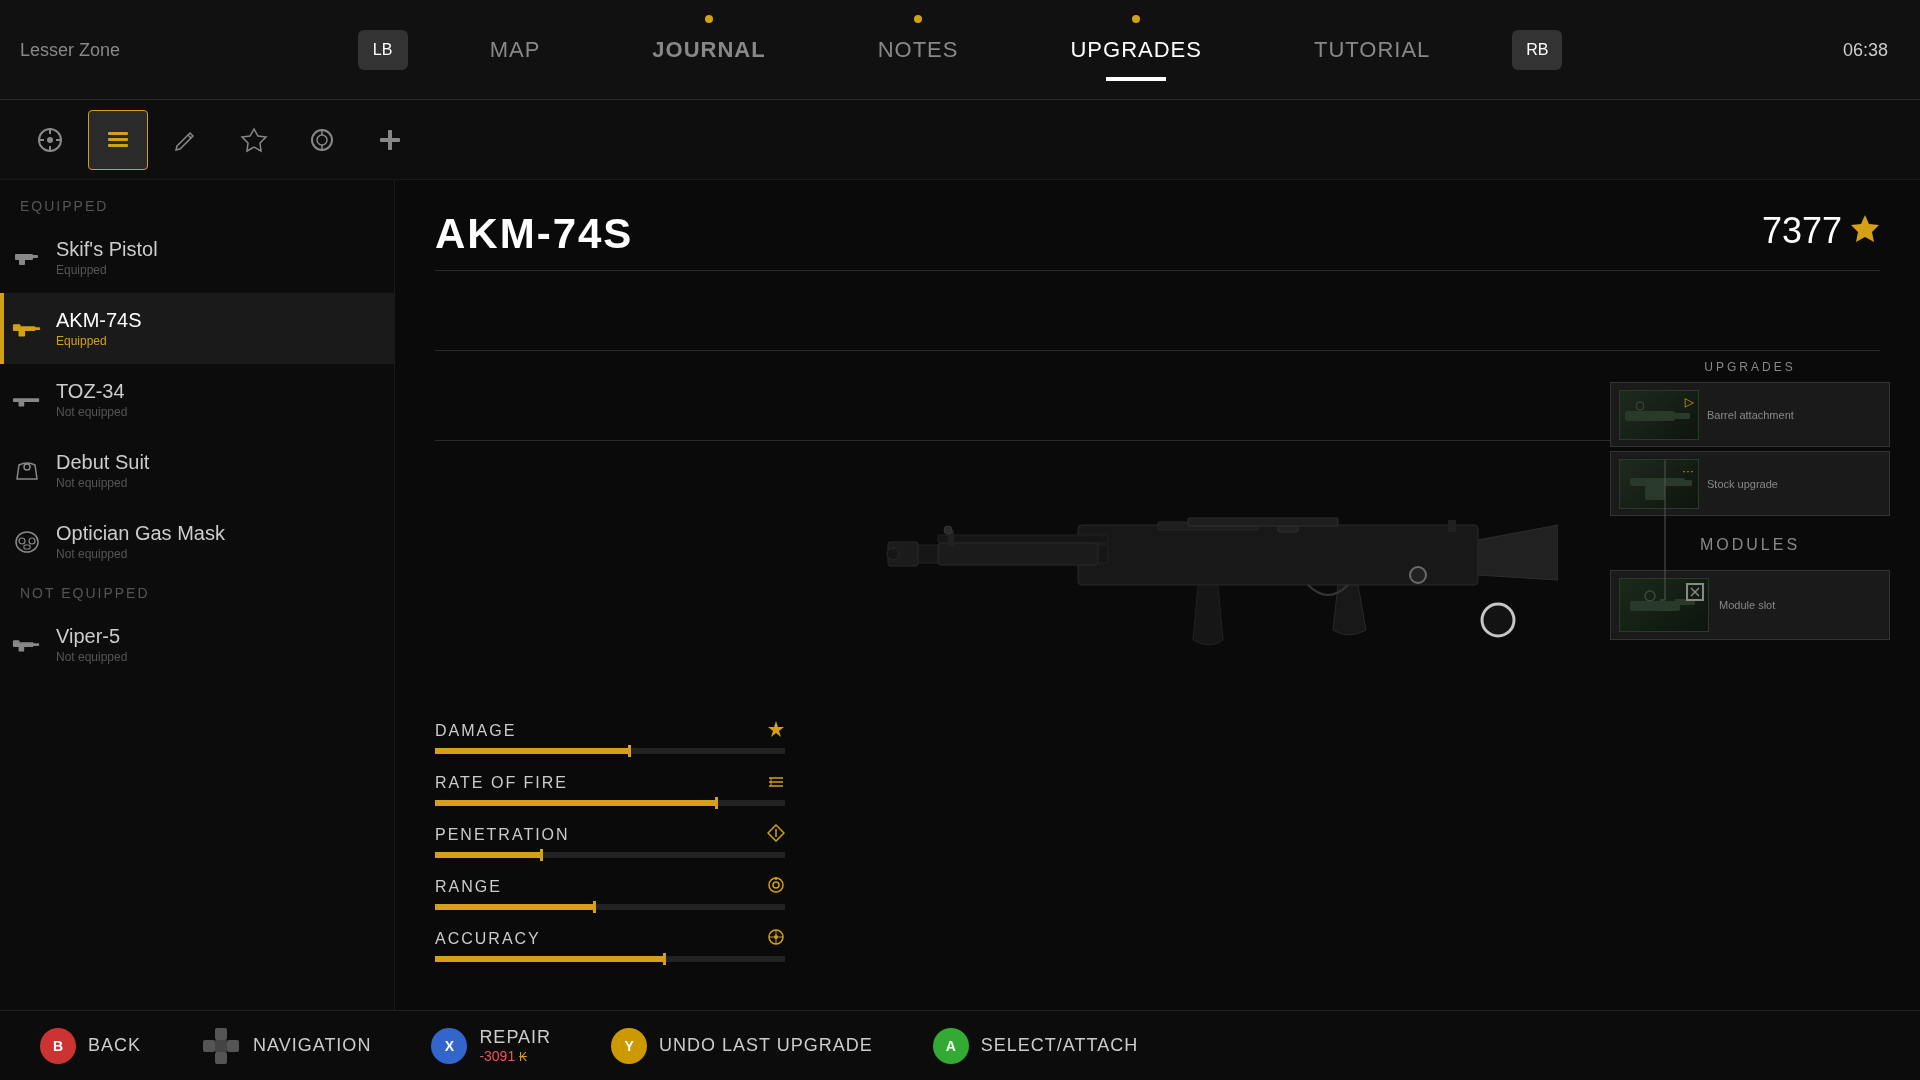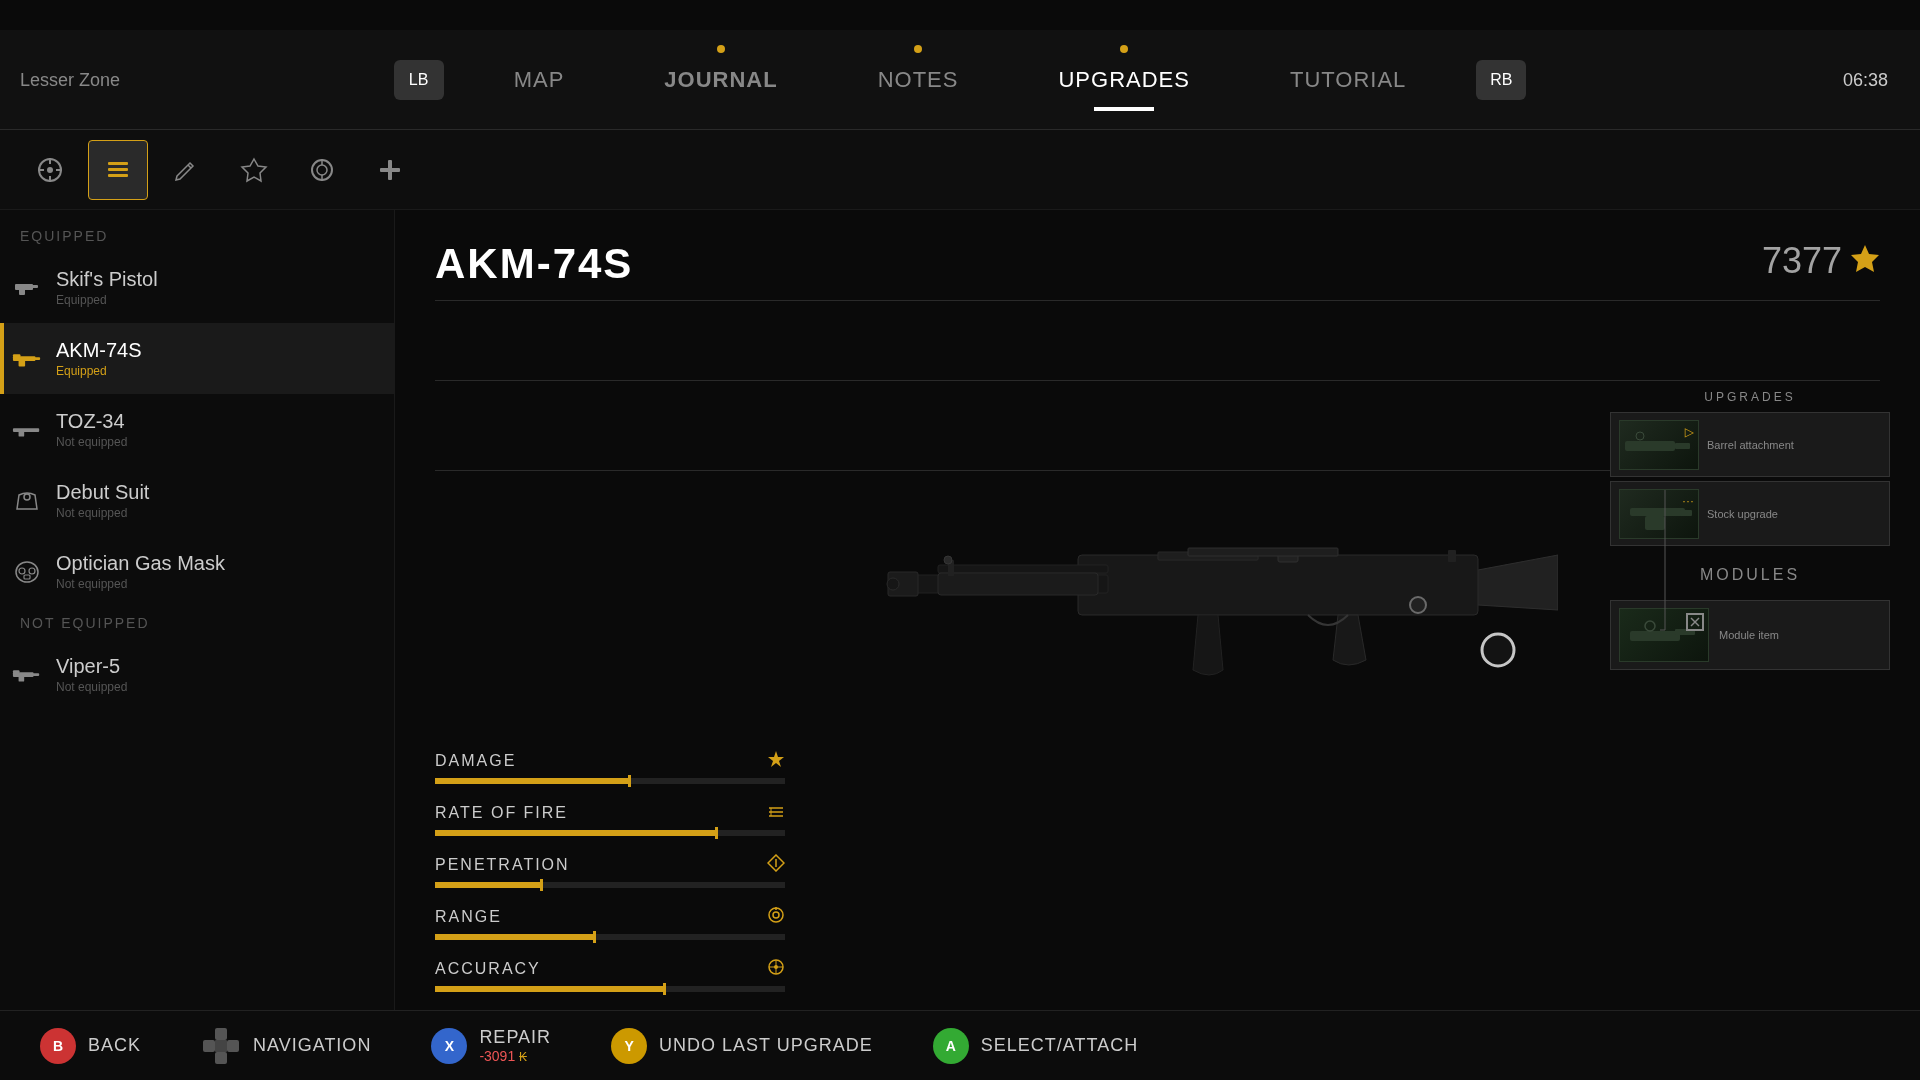--- a/index.html
+++ b/index.html
@@ -16,21 +16,20 @@
     
     .top-bar {
       width: 100%;
       height: 100px;
       background: #111111;
       display: flex;
       align-items: center;
       justify-content: center;
       border-bottom: 1px solid #2a2a2a;
       position: relative;
-      margin-top: 30px;
     }
     .top-bar-title {
       position: absolute;
       left: 20px;
       top: 50%;
       transform: translateY(-50%);
       font-size: 18px;
       color: #888;
     }
     .top-bar-time {
@@ -38,21 +37,21 @@
       right: 32px;
       top: 50%;
       transform: translateY(-50%);
       font-size: 18px;
       color: #ccc;
       text-align: right;
     }
     .nav-tabs {
       display: flex;
       align-items: center;
-      gap: 0;
+      gap: 12px;
     }
     .nav-tab {
       padding: 10px 50px;
       font-size: 22px;
       color: #888;
       cursor: pointer;
       position: relative;
       text-transform: uppercase;
       letter-spacing: 1px;
     }
@@ -196,21 +195,21 @@
       font-weight: bold;
       color: #fff;
       letter-spacing: 2px;
       text-transform: uppercase;
     }
     .currency-display {
       position: absolute;
       top: 30px;
       right: 40px;
       font-size: 36px;
-      color: #a3a3a3;
+      color: #ffffff;
       display: flex;
       align-items: center;
       gap: 8px;
       text-align: right;
     }
 
     
     .upgrade-message {
       position: absolute;
       top: 190px;
@@ -683,21 +682,21 @@
                 <circle cx="30" cy="17" r="5" stroke="#3a4a3a" stroke-width="1.5" fill="none"></circle>
               </svg>
             
             <div style="position:absolute;top:4px;right:4px;width:18px;height:18px;border:2px solid #888;display:flex;align-items:center;justify-content:center;">
               <svg width="10" height="10" viewBox="0 0 10 10">
                   <line x1="1" y1="1" x2="9" y2="9" stroke="#888" stroke-width="1.5"></line>
                   <line x1="9" y1="1" x2="1" y2="9" stroke="#888" stroke-width="1.5"></line>
                 </svg>
             </div>
           </div>
-          <span style="font-size:11px;color:#888;">Module item</span>
+          <span style="font-size:11px;color:#888;">Module slot</span>
         </div>
       </div>
 
     </div>
 
     <svg class="upgrade-lines">
 
       <line x1="1270" y1="280" x2="1270" y2="420" stroke="#555" stroke-width="1"></line>
       <line x1="1270" y1="420" x2="1265" y2="420" stroke="#555" stroke-width="1"></line>
     </svg>

